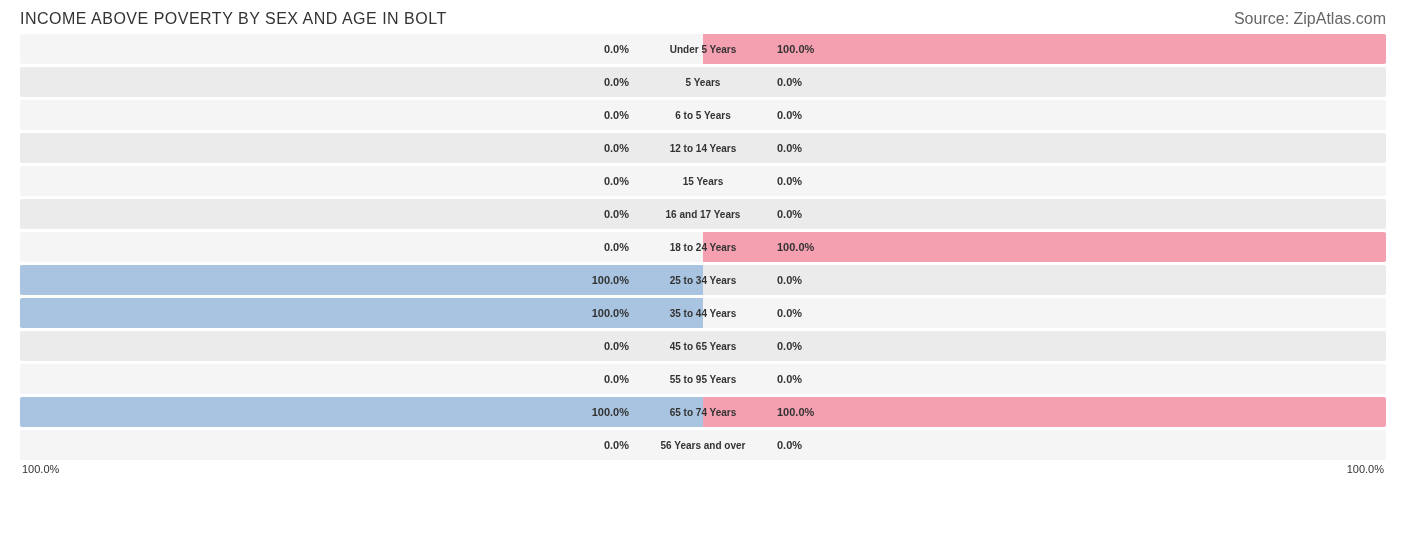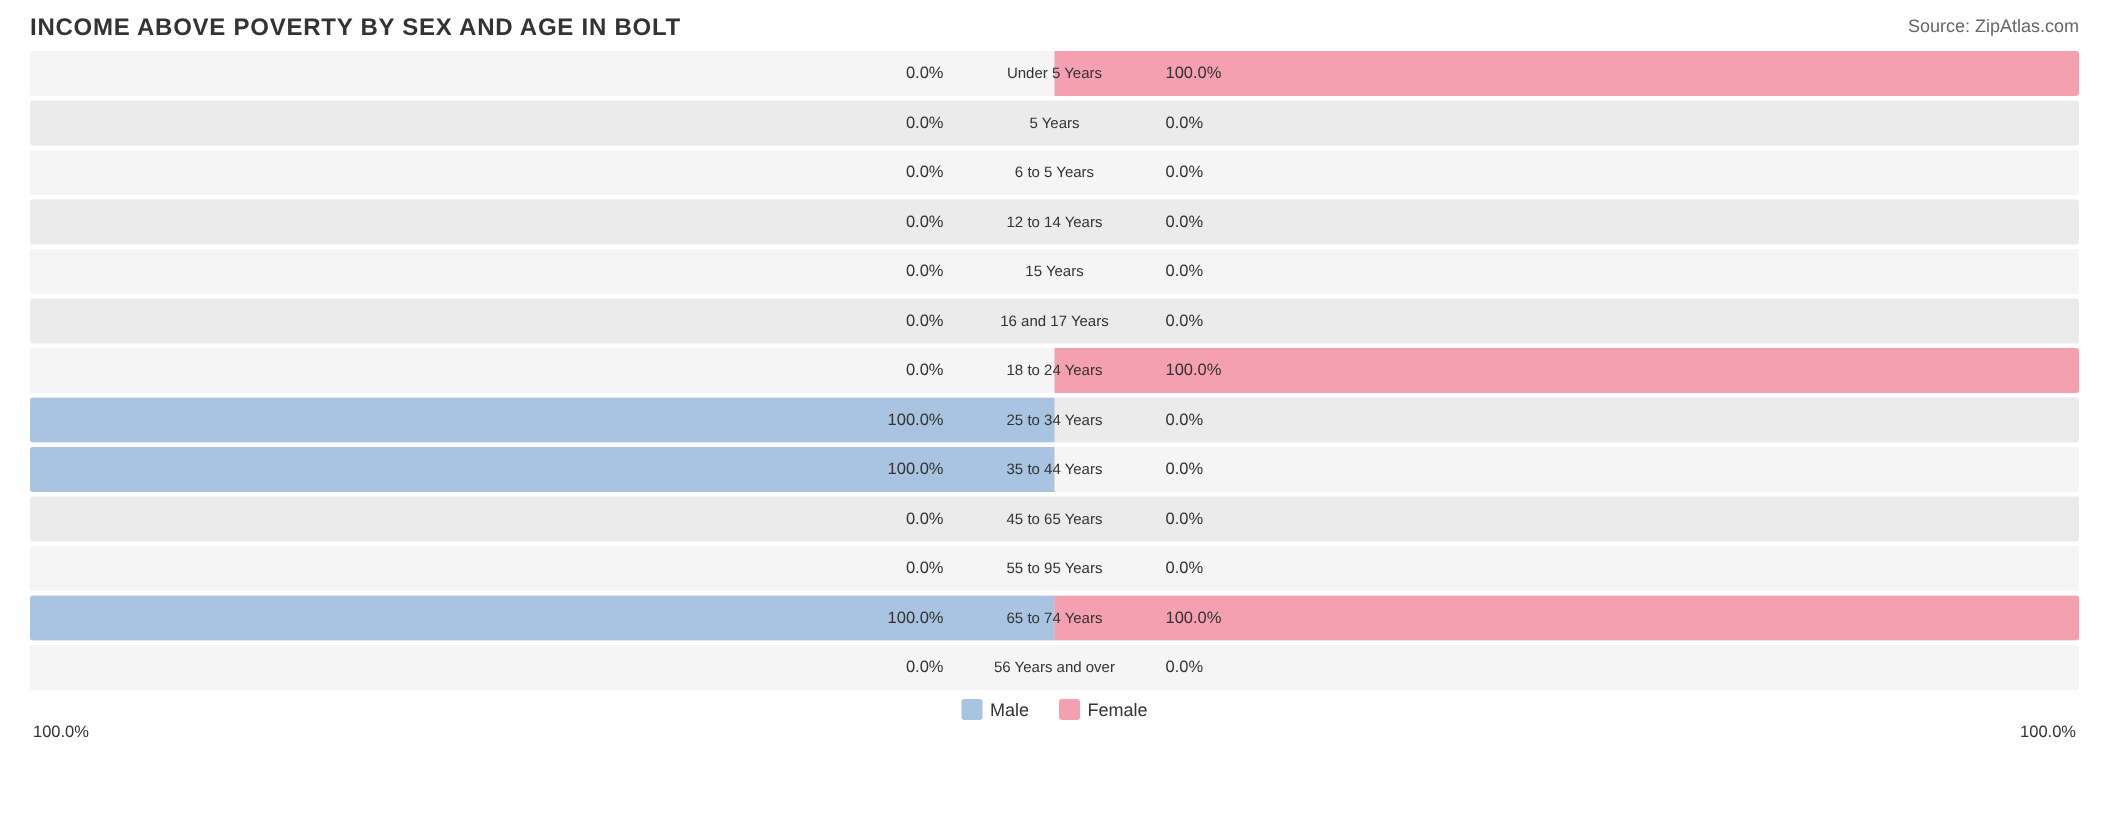--- a/index.html
+++ b/index.html
@@ -12,36 +12,37 @@
       overflow: hidden;
     }
     .chart-container {
       width: 1406px;
       height: 559px;
       padding: 10px 20px 40px 20px;
       position: relative;
     }
     .chart-title {
       font-size: 16px;
-      font-weight: bold;
+      font-weight: normal;
       color: #333;
       margin-bottom: 4px;
       text-transform: uppercase;
       letter-spacing: 0.5px;
     }
     .source {
       position: absolute;
       top: 10px;
       right: 20px;
-      font-size: 12px;
+      font-size: 16px;
       color: #666;
     }
     .chart-area {
       width: 100%;
       margin-top: 6px;
+      font-weight: bold;
     }
     .bar-row {
       display: flex;
       align-items: center;
       height: 30px;
       margin-bottom: 3px;
       background: #f5f5f5;
       border-radius: 2px;
       position: relative;
       overflow: hidden;
@@ -218,28 +219,18 @@
     </div>
       <div class="bar-row">
       <div class="bar-male" style="width:0%; right:50%; left:auto;"></div>
       <div class="bar-female" style="width:0%; left:50%; right:auto;"></div>
       <span class="val-left">0.0%</span>
       <span class="label-center">56 Years and over</span>
       <span class="val-right">0.0%</span>
     </div>
     </div>
 
-  <div class="legend">
-    <div class="legend-item">
-      <div class="legend-box" style="background:#a8c4e0;"></div>
-      <span>Male</span>
-    </div>
-    <div class="legend-item">
-      <div class="legend-box" style="background:#f4a0b0;"></div>
-      <span>Female</span>
-    </div>
-  </div>
 
   <div class="bottom-labels">
     <span>100.0%</span>
     <span>100.0%</span>
   </div>
 </div>
 
 </body></html>

